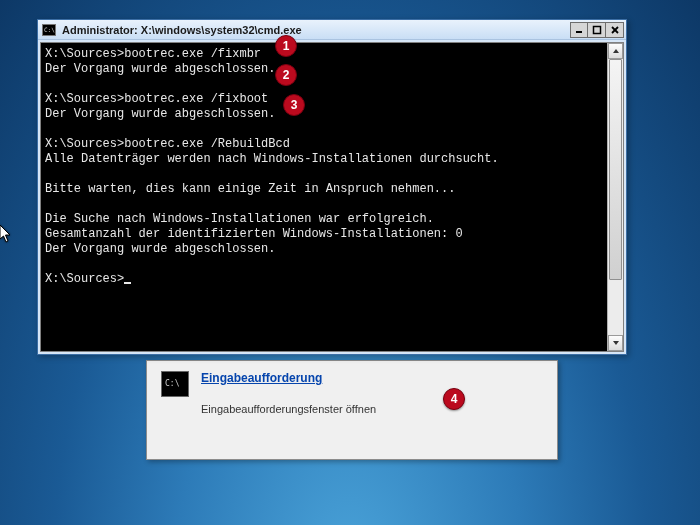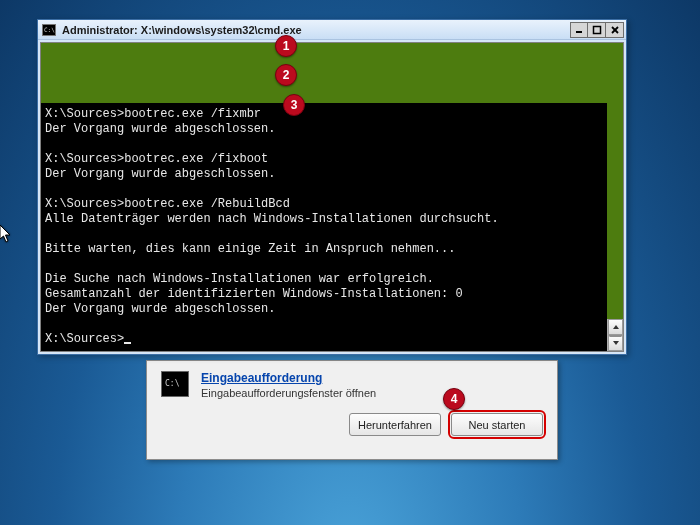--- a/index.html
+++ b/index.html
@@ -30,21 +30,21 @@
     width: 28px; height: 26px; background: #000;
     border: 1px solid #666; flex: 0 0 28px;
     display: flex; align-items: center; justify-content: flex-start;
     padding-left: 3px;
   }
   .recov-icon-text { color: #ccc; font: 8px/1 "Lucida Console", monospace; }
   .recov-link {
     color: #0645ad; text-decoration: underline; font-weight: 700;
     font-size: 12px; cursor: pointer;
   }
-  .recov-desc { font-size: 11px; color: #333; margin-top: 2px; }
+  .recov-desc { font-size: 11px; color: #333; margin-top: 18px; }
   .recov-buttons {
     display: flex; gap: 10px; justify-content: flex-end;
     margin-top: 14px;
   }
   .recov-btn {
     min-width: 92px; height: 23px;
     background: linear-gradient(#fdfdfd,#e6e6e6);
     border: 1px solid #8a8a8a; border-radius: 3px;
     font-size: 11px; color: #222; cursor: pointer;
     display: flex; align-items: center; justify-content: center;
@@ -79,21 +79,20 @@
     border: 1px solid #6d6d6d; border-left: none;
     display: flex; align-items: center; justify-content: center;
     font: 700 10px/1 sans-serif; cursor: pointer;
   }
   .cmd-winbtn:first-child { border-left: 1px solid #6d6d6d; }
   .cmd-winbtn svg { display: block; }
 
   .cmd-body-wrap {
     flex: 1; display: flex; background: #4d7c0f; margin: 2px;
     border: 1px solid #808080;
-    align-items: flex-end;
   }
   .cmd-body {
     flex: 1; background: #000; color: #e8e8e8;
     font: 12px/15px "Lucida Console","Courier New",monospace;
     padding: 4px 4px; white-space: pre; position: relative; overflow: hidden;
   }
   .cmd-scrollbar {
     width: 16px; background: #ececec; border-left: 1px solid #b0b0b0;
     display: flex; flex-direction: column;
   }
@@ -127,24 +126,20 @@
 <div class="recovery-panel">
   <div class="recov-row">
     <div class="recov-icon">
       <span class="recov-icon-text">C:\</span>
     </div>
     <div>
       <div class="recov-link">Eingabeaufforderung</div>
       <div class="recov-desc">Eingabeaufforderungsfenster öffnen</div>
     </div>
   </div>
-  <div class="recov-buttons">
-    <div class="recov-btn">Herunterfahren</div>
-    <div class="recov-btn highlight">Neu starten</div>
-  </div>
 </div>
 
 <div class="cmd-window">
   <div class="cmd-titlebar">
     <div class="cmd-titlebar-icon">
       <span>C:\</span>
     </div>
     <div class="cmd-title">Administrator: X:\windows\system32\cmd.exe</div>
     <div class="cmd-winbtns">
       <div class="cmd-winbtn">

